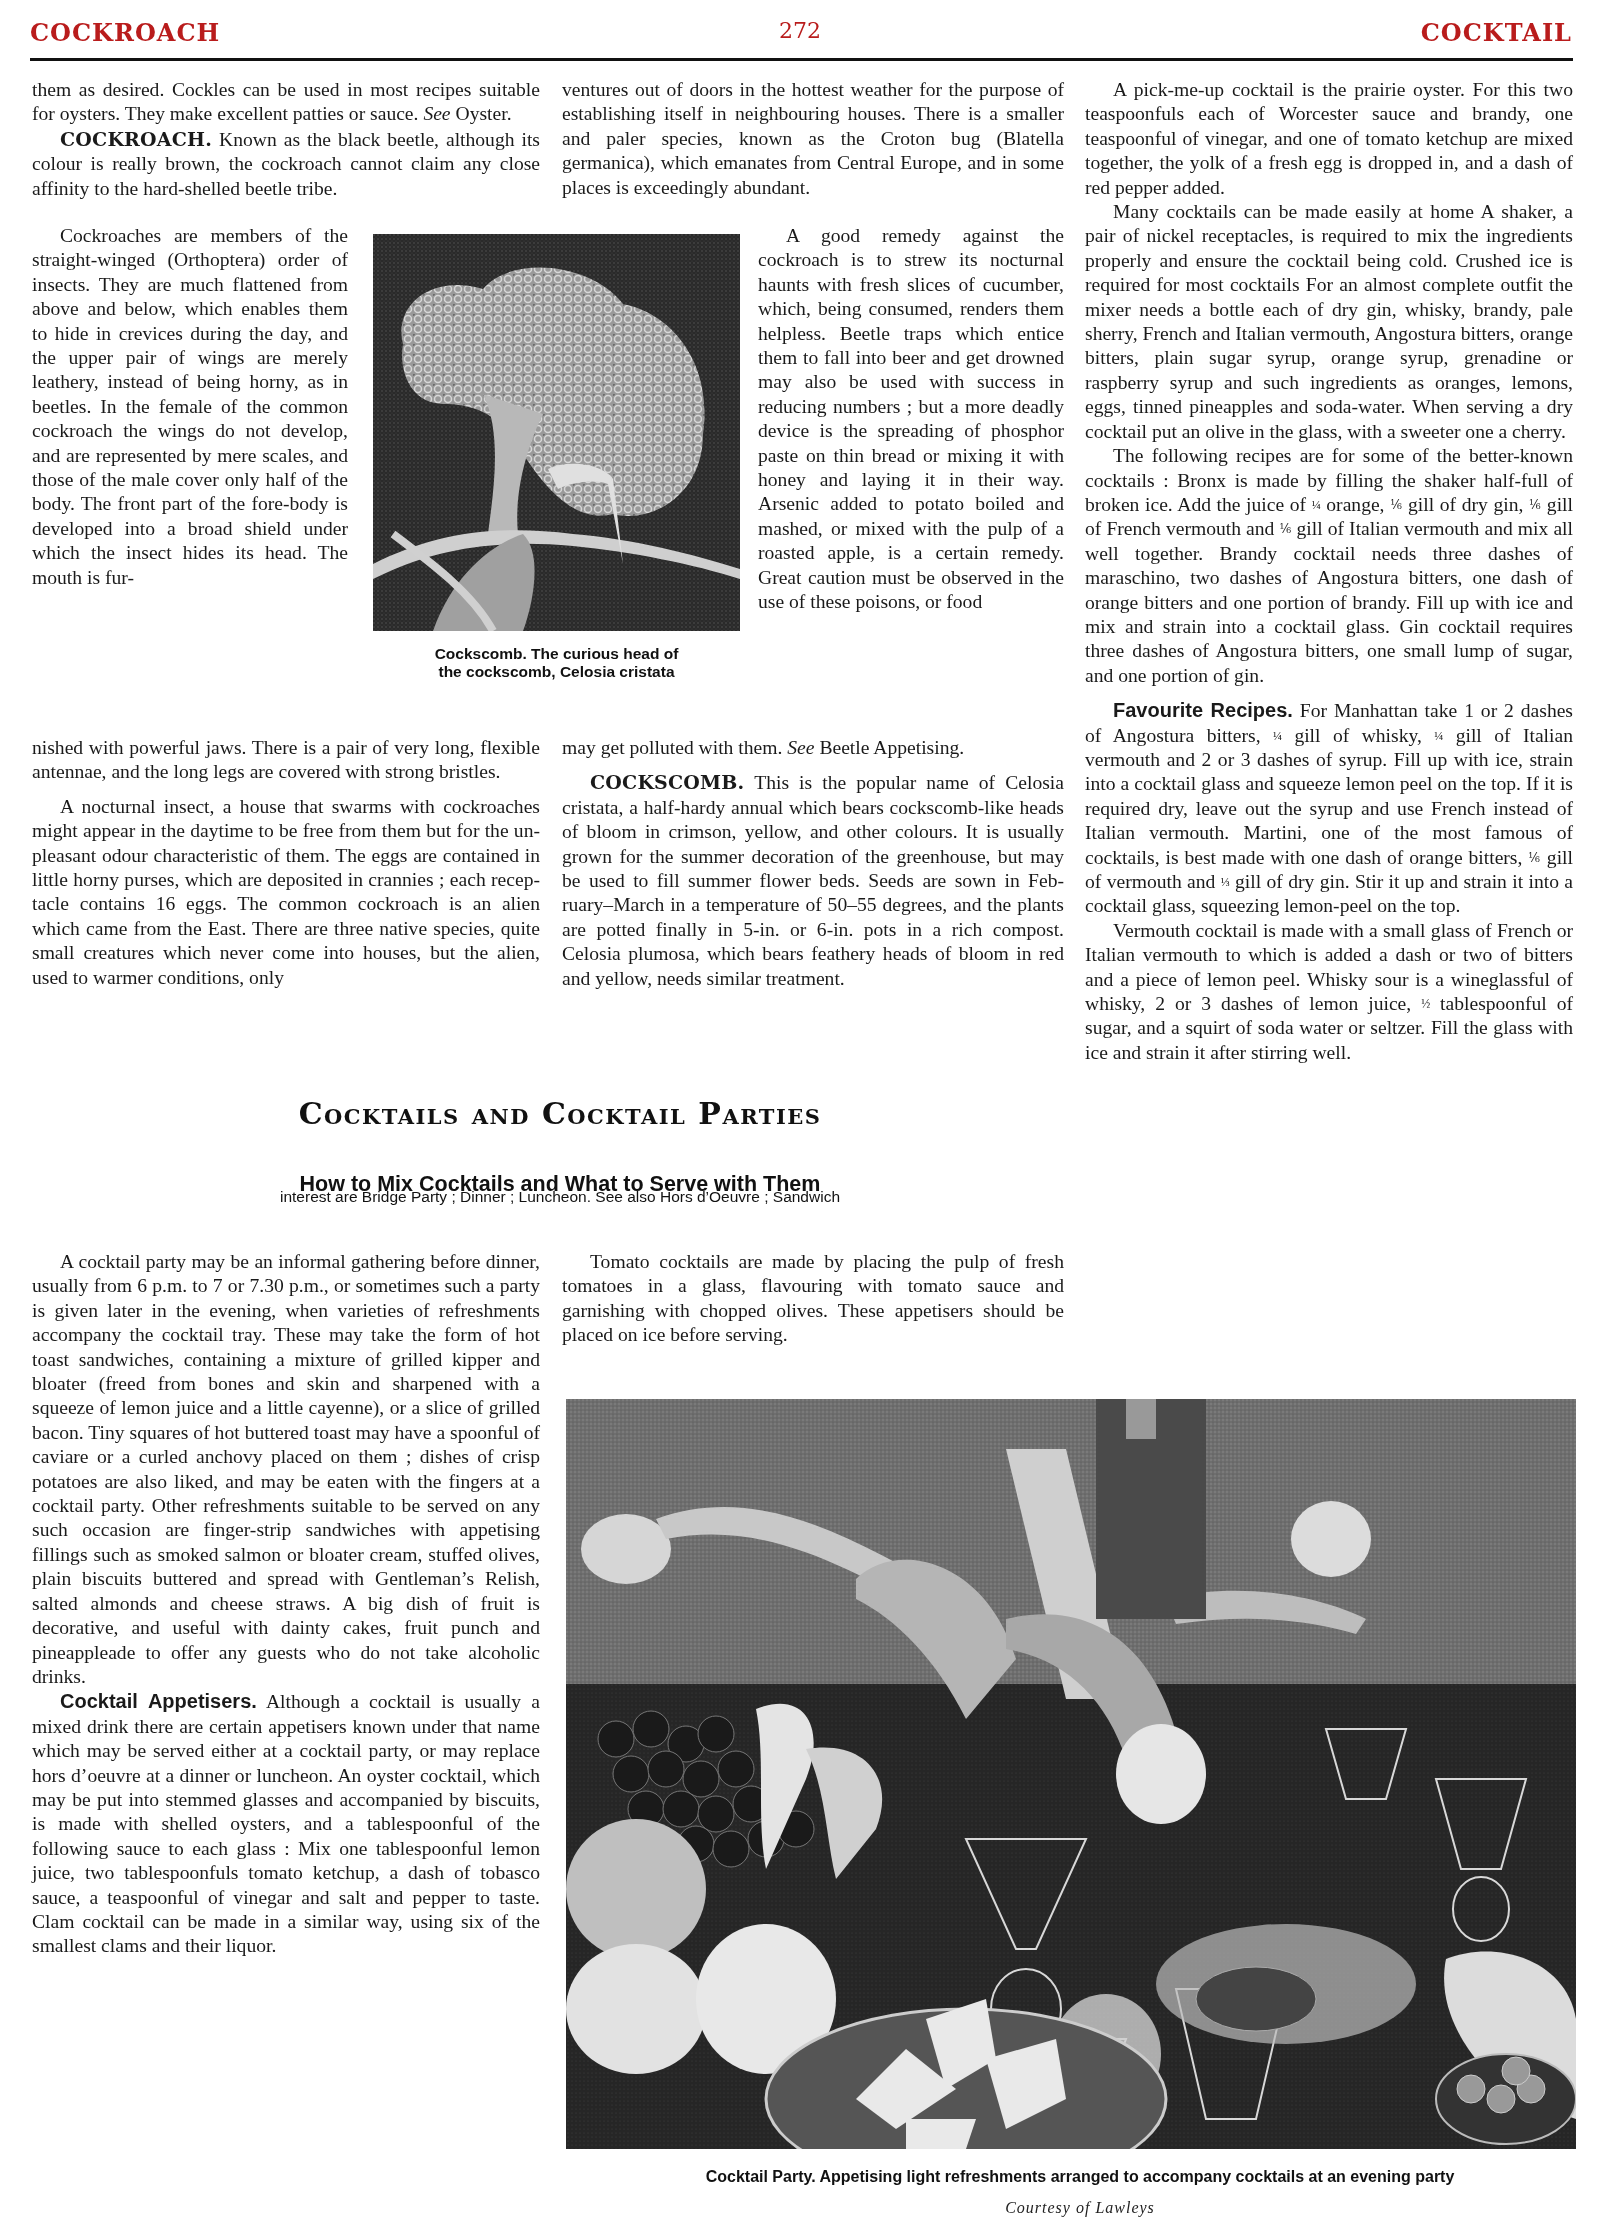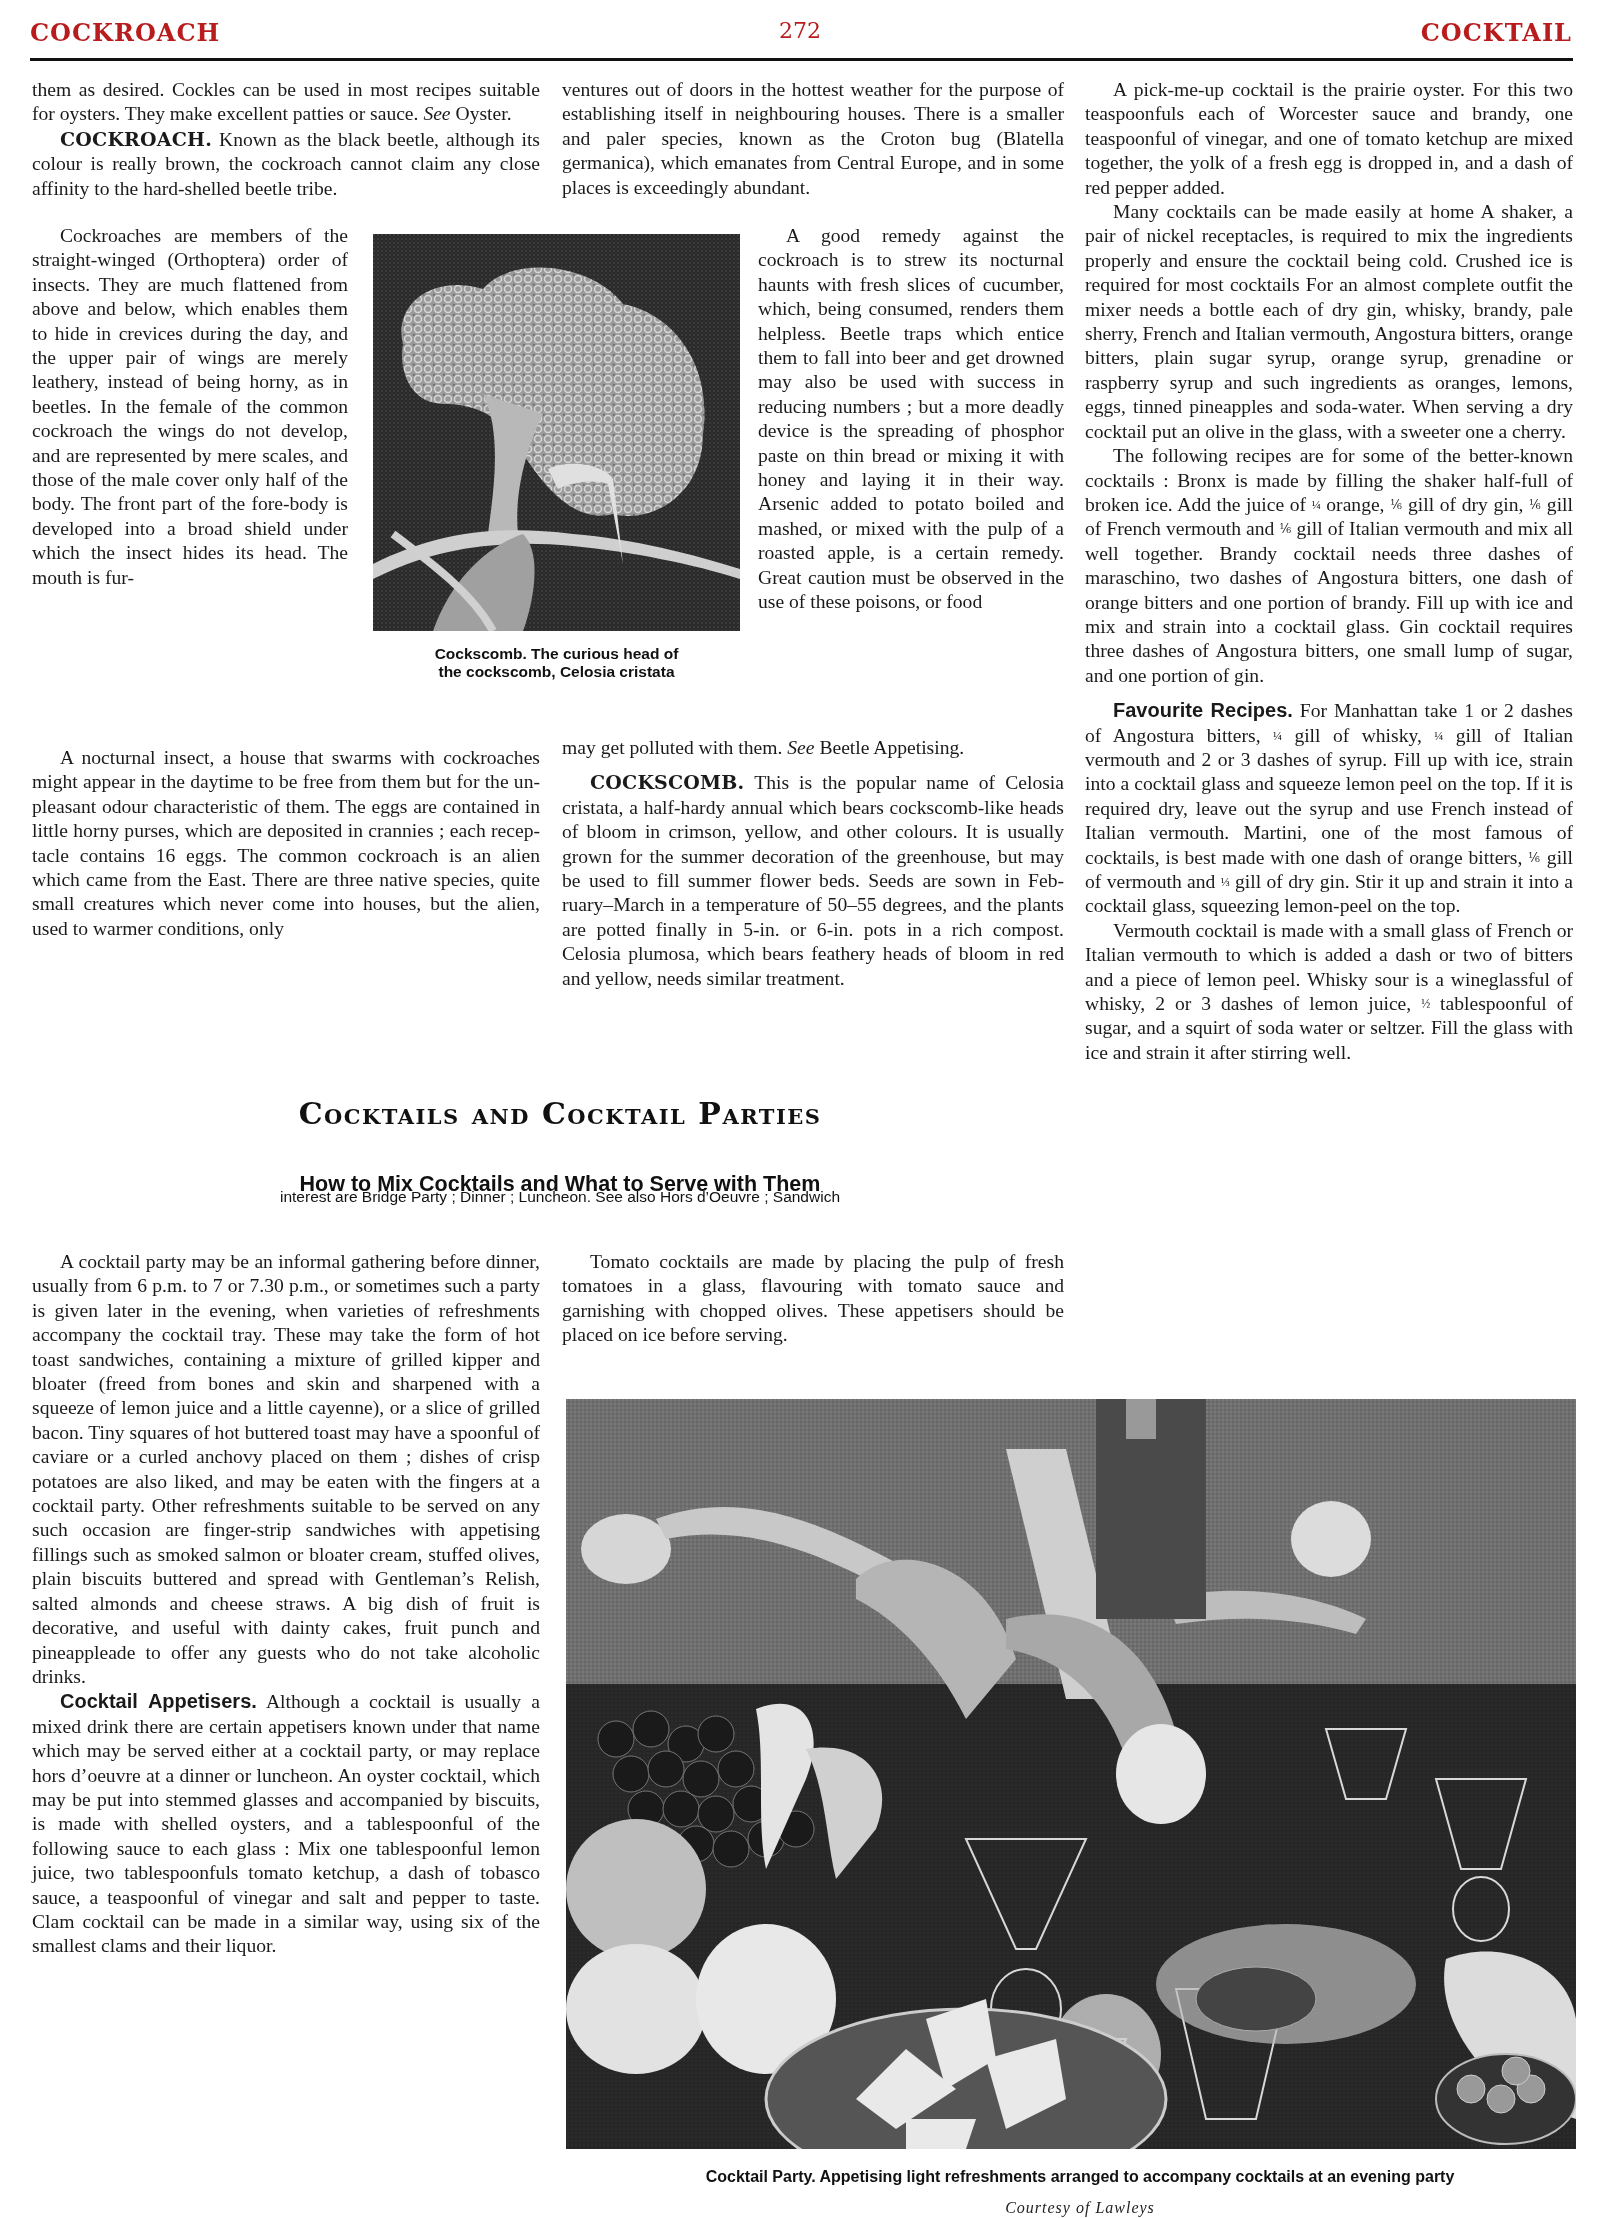--- a/index.html
+++ b/index.html
@@ -60,20 +60,21 @@
     <path d="M60 397 C80 340 120 310 150 300 C170 320 160 370 150 397 Z" fill="#a0a0a0"></path>
     <path d="M20 300 C60 330 100 360 120 397" stroke="#d0d0d0" stroke-width="8" fill="none"></path>
   </svg>
 </div>
 <div class="caption" style="left:373px; width:367px; top:645px;">
   <div>Cockscomb.  The curious head of</div>
   <div>the cockscomb, Celosia cristata</div>
 </div>
 
 <div class="txt" style="left:32px; width:508px; top:736px;">
+  <p class="noindent">nished with powerful jaws.  There is a pair of very long, flexible antennae, and the long legs are covered with strong bristles.</p>
   <p class="gap">A nocturnal insect, a house that swarms with cockroaches might appear in the day­time to be free from them but for the un­pleasant odour characteristic of them.  The eggs are contained in little horny purses, which are deposited in crannies ; each recep­tacle contains 16 eggs.  The common cock­roach is an alien which came from the East. There are three native species, quite small creatures which never come into houses, but the alien, used to warmer conditions, only</p>
 </div>
 
 <div class="txt" style="left:562px; width:502px; top:78px;">
   <p class="noindent">ventures out of doors in the hottest weather for the purpose of establishing itself in neighbour­ing houses.  There is a smaller and paler species, known as the Croton bug (Blatella germanica), which emanates from Central Europe, and in some places is exceedingly abundant.</p>
 </div>
 
 <div class="txt" style="left:758px; width:306px; top:224px;">
   <p>A good remedy against the cockroach is to strew its nocturnal haunts with fresh slices of cucumber, which, being consumed, renders them helpless.  Beetle traps which entice them to fall into beer and get drowned may also be used with suc­cess in reducing numbers ; but a more deadly device is the spreading of phosphor paste on thin bread or mixing it with honey and laying it in their way. Arsenic added to potato boiled and mashed, or mixed with the pulp of a roasted apple, is a certain remedy.  Great caution must be observed in the use of these poisons, or food</p>
 </div>

